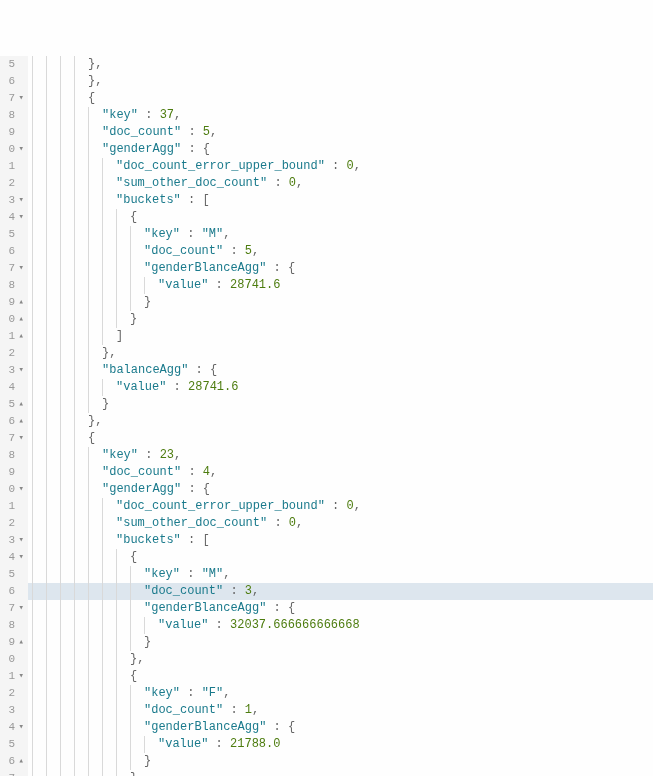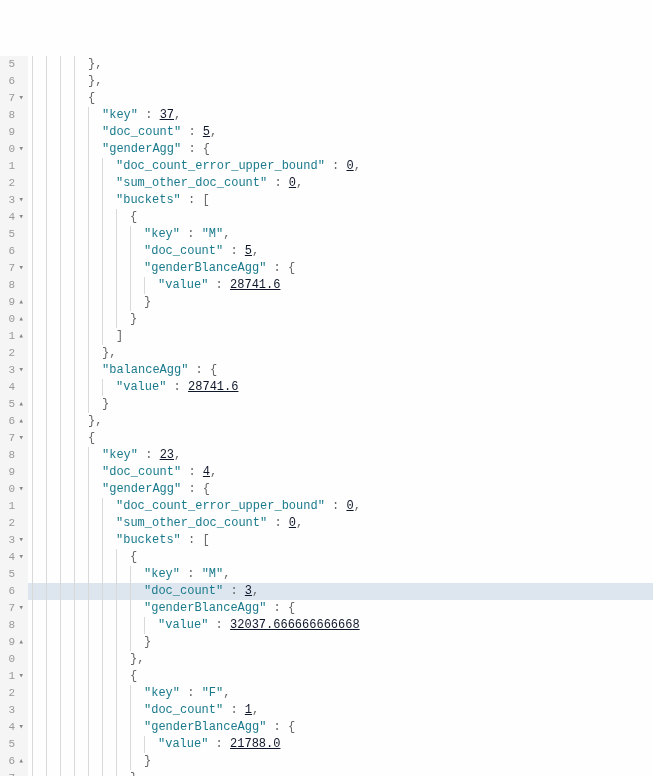--- a/index.html
+++ b/index.html
@@ -55,21 +55,21 @@
 }
 .guide {
   border-left: 1px solid #d9d9d9;
   display: inline-block;
   width: 14px;
   height: 17px;
   vertical-align: top;
 }
 .key { color: #1a7a8c; }
 .str { color: #1a7a8c; }
-.num { color: #0f172a; text-decoration: underline; }
+.num { color: #4d7c0f; }
 .punc { color: #666; }
 .colon { color: #666; }
 .brace { color: #666; }
 .content { vertical-align: top; display: inline; }
 </style>
 </head>
 <body>
 
 
 

